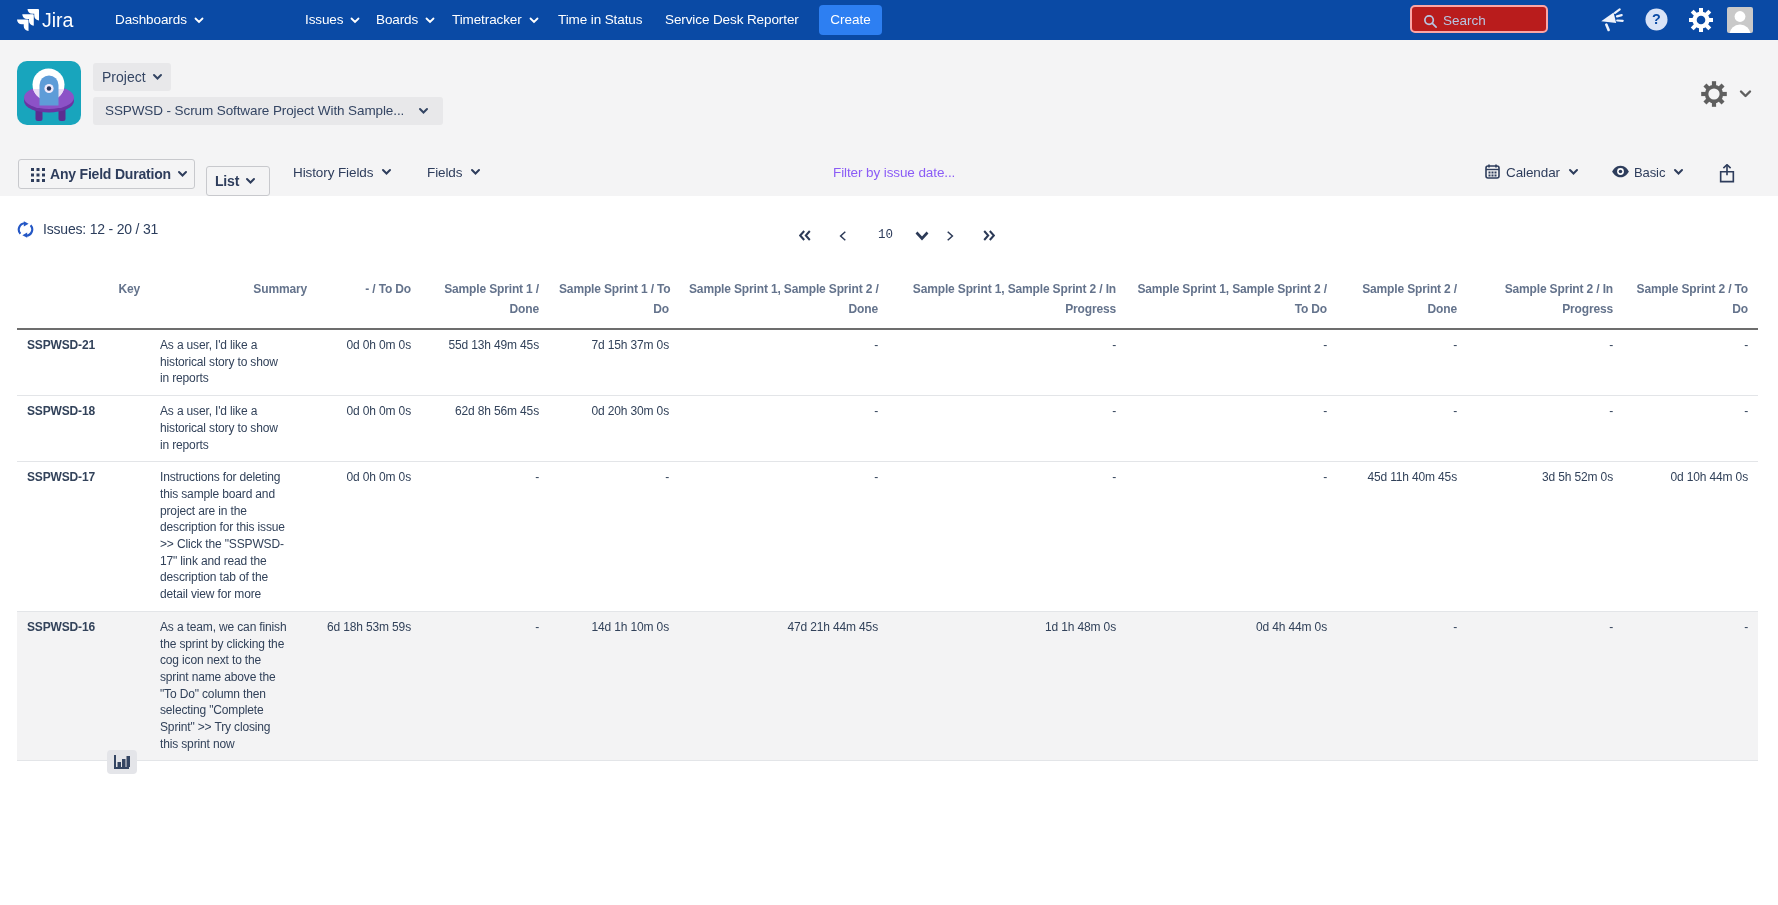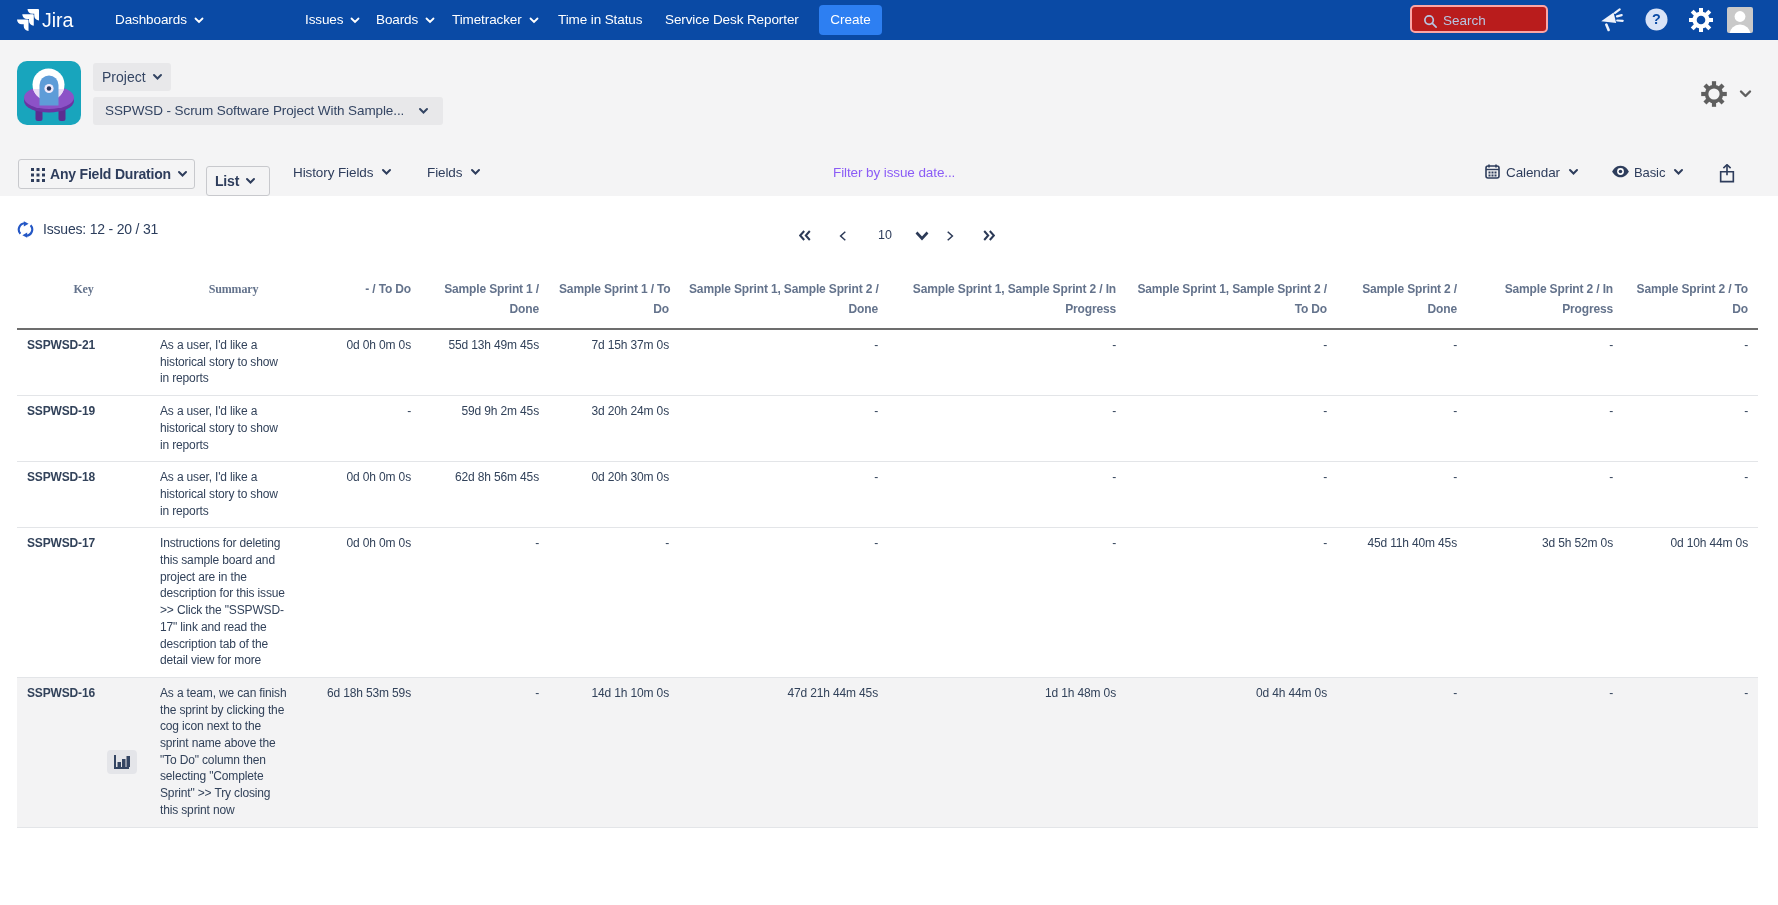--- a/index.html
+++ b/index.html
@@ -40,27 +40,27 @@
 #btn-list .chev-n { margin-left:6px; }
 .toollink { position:absolute; top:157.5px; height:29px; line-height:29px; color:#2e3d5c; font-size:13.5px;
   letter-spacing:-0.1px; white-space:nowrap; }
 #filterph { position:absolute; left:833px; top:157.5px; height:29px; line-height:29px; color:#8b5cf6; font-size:13.5px; letter-spacing:-0.1px;}
 .chev-n { display:inline-block; vertical-align:middle; margin-left:8px; margin-top:-2px; }
 
 
 #issuesline { position:absolute; left:43px; top:220px; height:18px; line-height:18px; color:#2c3e5d; font-size:14px; letter-spacing:-0.2px;}
 #refreshicon { position:absolute; left:17px; top:221px; }
 #pager { position:absolute; left:790px; top:226px; color:#2e3d5c; }
-#pager span { position:absolute; top:0; white-space:nowrap; }
+#pager span { position:absolute; top:0; white-space:nowrap;font-family:Liberation Mono, monospace; }
 
 
 #tbl { position:absolute; left:17px; top:275px; width:1741px; border-collapse:collapse; table-layout:fixed; }
 #tbl th { vertical-align:top; color:#64738c; font-weight:bold; font-size:12px; line-height:20px;
   padding:4px 10px 9px 10px; text-align:right; letter-spacing:-0.15px; white-space:nowrap; }
-#tbl th.l { text-align:center;font-family:Liberation Serif, serif; }
+#tbl th.l { text-align:right; }
 #tbl thead tr { border-bottom:2px solid #6d6d6d; }
 #tbl td { vertical-align:top; font-size:12px; line-height:16.7px; color:#32425a;
   padding:7px 10px 8px 10px; text-align:right; letter-spacing:-0.15px; white-space:nowrap; }
 #tbl td.l { text-align:left; }
 #tbl tbody tr { border-bottom:1px solid #e3e5e8; }
 #tbl tbody tr.first td { }
 .key { color:#2e75b6; font-weight:bold; }
 tr.hl { background:#f3f3f4; }
 #chartbtn { position:absolute; left:107px; top:750px; width:30px; height:24px;
   background:#e4e5e9; border-radius:4px; }
@@ -285,33 +285,20 @@
         <td>55d 13h 49m 45s</td>
         <td>7d 15h 37m 0s</td>
 <td>-</td>
         <td>-</td>
         <td>-</td>
         <td>-</td>
         <td>-</td>
         <td>-</td>
 </tr>
 <tr>
-<td class="l key">SSPWSD-19</td>
-<td class="l">As a user, I'd like a<br>historical story to show<br>in reports</td>
-<td>-</td>
-        <td>59d 9h 2m 45s</td>
-        <td>3d 20h 24m 0s</td>
-<td>-</td>
-        <td>-</td>
-        <td>-</td>
-        <td>-</td>
-        <td>-</td>
-        <td>-</td>
-</tr>
-<tr>
 <td class="l key">SSPWSD-18</td>
 <td class="l">As a user, I'd like a<br>historical story to show<br>in reports</td>
 <td>0d 0h 0m 0s</td>
         <td>62d 8h 56m 45s</td>
         <td>0d 20h 30m 0s</td>
 <td>-</td>
         <td>-</td>
         <td>-</td>
         <td>-</td>
         <td>-</td>

